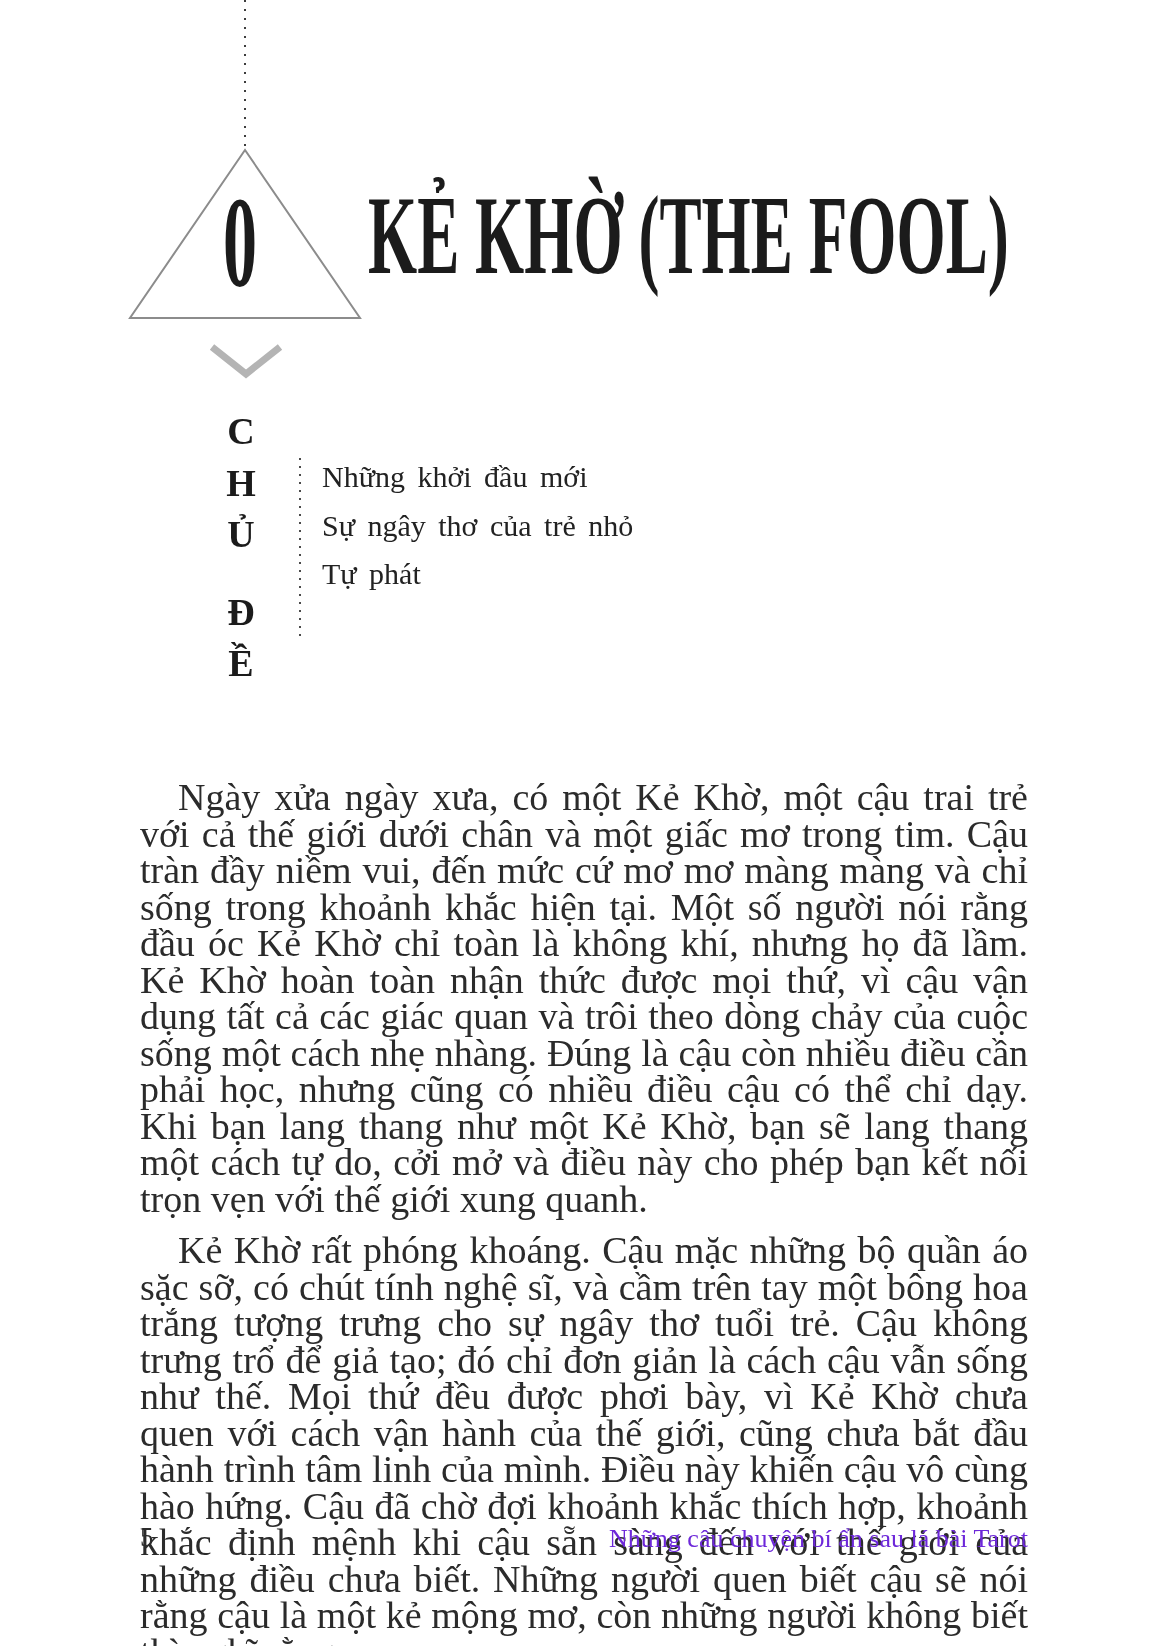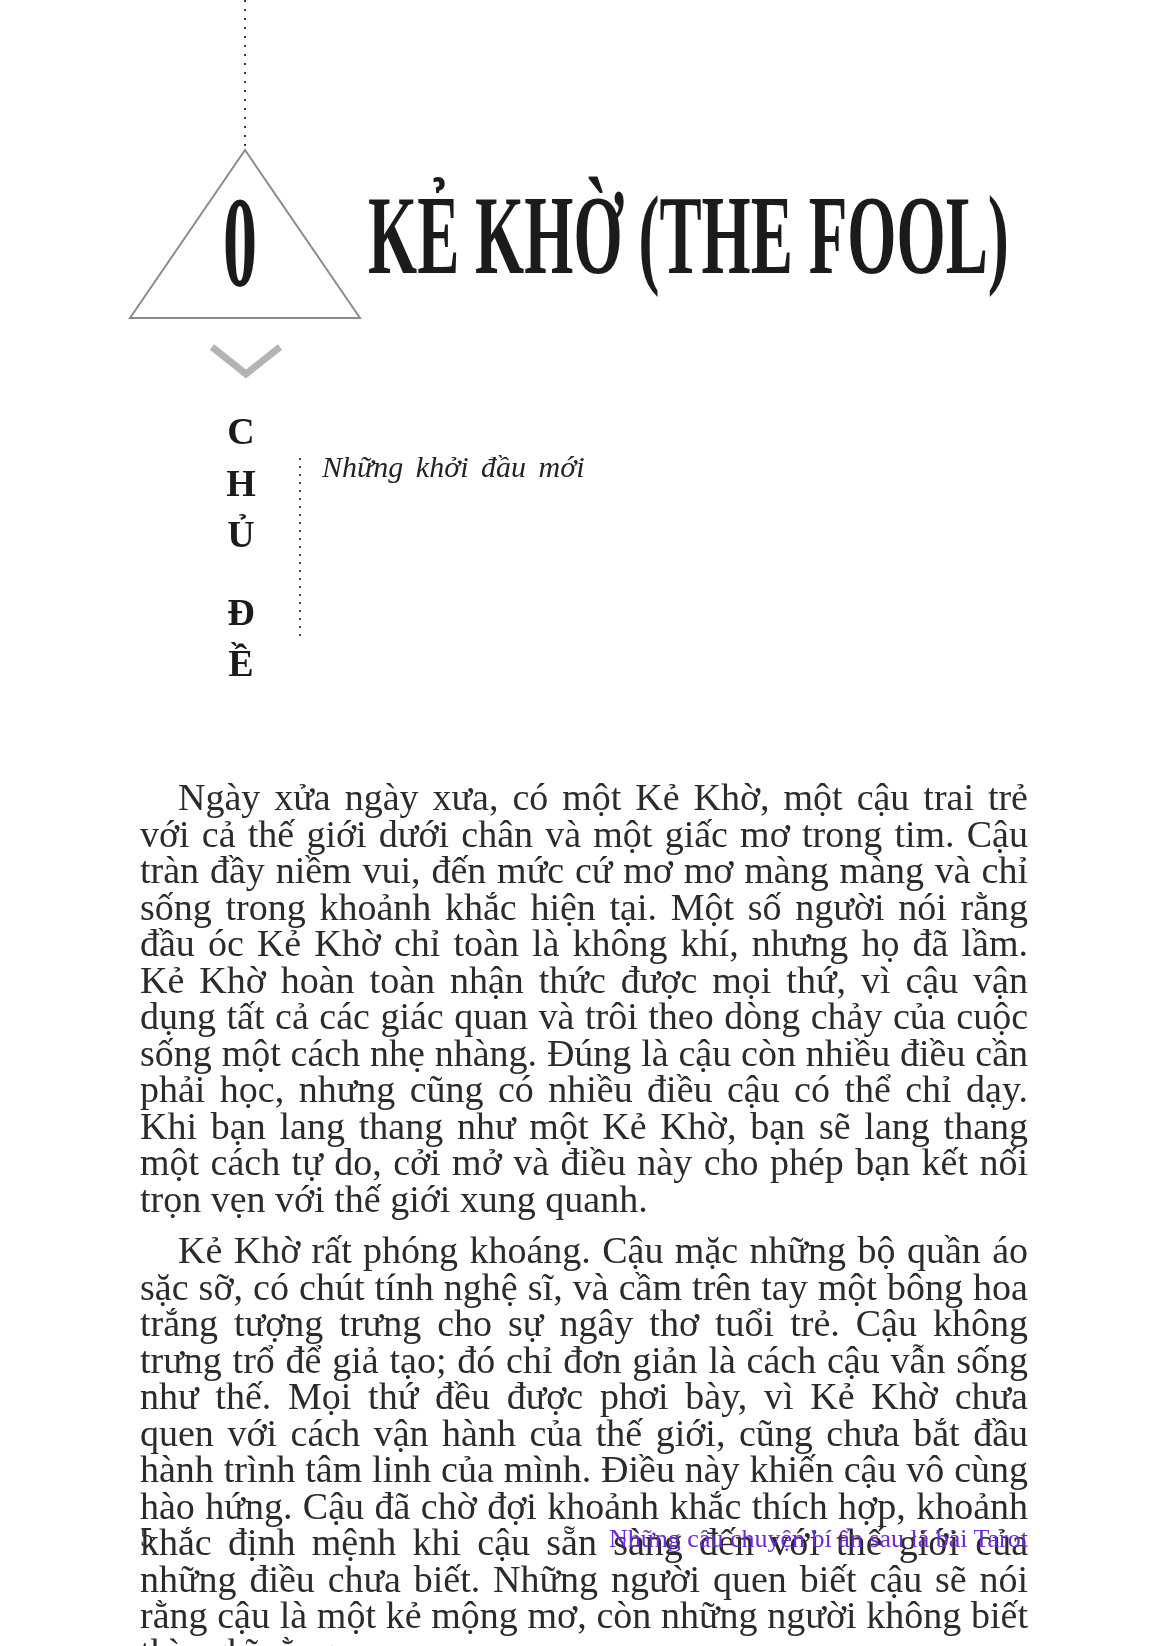--- a/index.html
+++ b/index.html
@@ -90,22 +90,21 @@
       height: 184px;
       background: repeating-linear-gradient(
         to bottom,
         #4a4a4a 0px, #4a4a4a 2px,
         transparent 2px, transparent 8px
       );
     }
     .themes-list {
       position: absolute;
       left: 322px;
-      top: 443px;
-      font-style: italic;
+      top: 453px;
       font-size: 30px;
       line-height: 48.5px;
       color: #222222;
       word-spacing: 5px;
     }
 
     
     .article {
       position: absolute;
       left: 140px;
@@ -164,20 +163,22 @@
     <div class="letter">H</div>
     <div class="letter">Ủ</div>
     <div class="letter word-gap">Đ</div>
     <div class="letter">Ề</div>
   </div>
 
   <div class="themes-separator"></div>
 
   <div class="themes-list">
     <div class="theme-item">Những khởi đầu mới</div>
+    <div class="theme-item">Sự ngây thơ của trẻ nhỏ</div>
+    <div class="theme-item">Tự phát</div>
   </div>
 
   <div class="article">
     <p>Ngày xửa ngày xưa, có một Kẻ Khờ, một cậu trai trẻ với cả thế giới dưới chân và một giấc mơ trong tim. Cậu tràn đầy niềm vui, đến mức cứ mơ mơ màng màng và chỉ sống trong khoảnh khắc hiện tại. Một số người nói rằng đầu óc Kẻ Khờ chỉ toàn là không khí, nhưng họ đã lầm. Kẻ Khờ hoàn toàn nhận thức được mọi thứ, vì cậu vận dụng tất cả các giác quan và trôi theo dòng chảy của cuộc sống một cách nhẹ nhàng. Đúng là cậu còn nhiều điều cần phải học, nhưng cũng có nhiều điều cậu có thể chỉ dạy. Khi bạn lang thang như một Kẻ Khờ, bạn sẽ lang thang một cách tự do, cởi mở và điều này cho phép bạn kết nối trọn vẹn với thế giới xung quanh.</p>
     <p>Kẻ Khờ rất phóng khoáng. Cậu mặc những bộ quần áo sặc sỡ, có chút tính nghệ sĩ, và cầm trên tay một bông hoa trắng tượng trưng cho sự ngây thơ tuổi trẻ. Cậu không trưng trổ để giả tạo; đó chỉ đơn giản là cách cậu vẫn sống như thế. Mọi thứ đều được phơi bày, vì Kẻ Khờ chưa quen với cách vận hành của thế giới, cũng chưa bắt đầu hành trình tâm linh của mình. Điều này khiến cậu vô cùng hào hứng. Cậu đã chờ đợi khoảnh khắc thích hợp, khoảnh khắc định mệnh khi cậu sẵn sàng đến với thế giới của những điều chưa biết. Những người quen biết cậu sẽ nói rằng cậu là một kẻ mộng mơ, còn những người không biết thì nghĩ rằng</p>
   </div>
 
   <div class="page-number">5</div>
 
   <div class="footer-book-title">Những câu chuyện bí ẩn sau lá bài Tarot</div>

